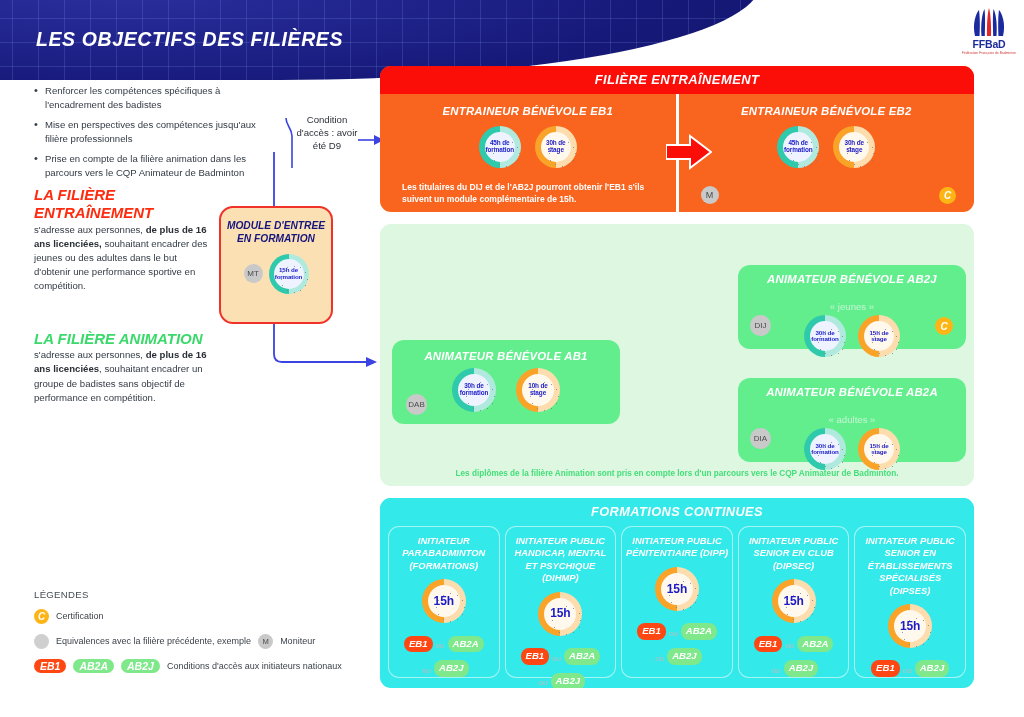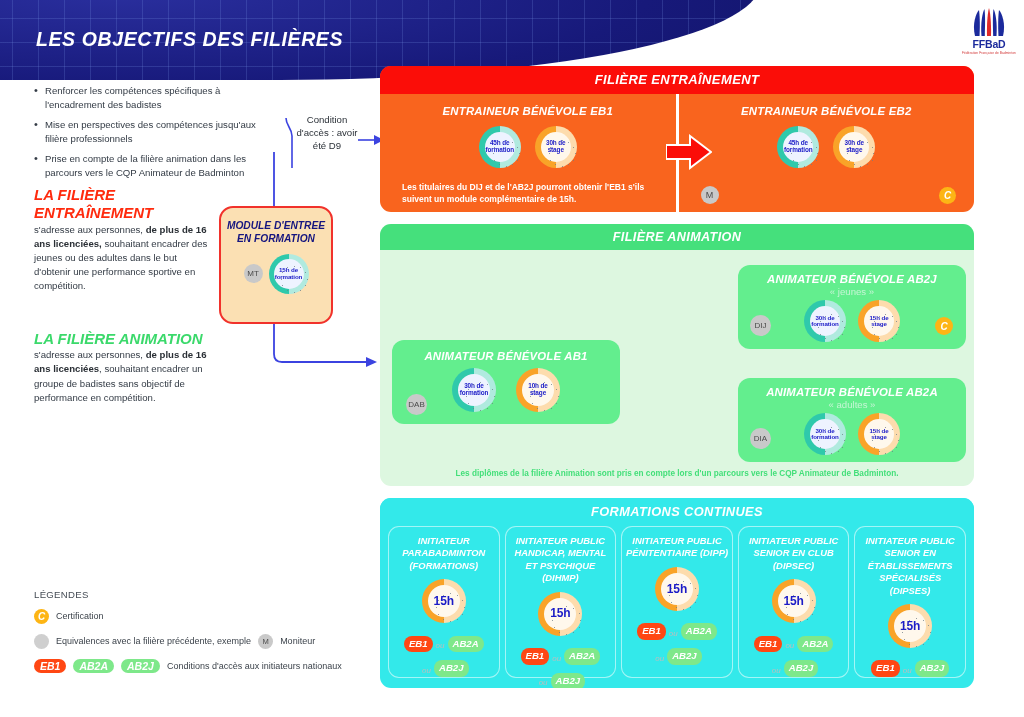--- a/index.html
+++ b/index.html
@@ -108,21 +108,21 @@
     color:#43df79;font-size:8.2px;font-weight:bold;
   }
   .card{
     position:absolute;background:#63ee8e;border-radius:12px;
   }
   .card-title{
     text-align:center;color:#ffffff;font-weight:bold;font-style:italic;
     font-size:11.4px;letter-spacing:.2px;
   }
   .card-sub{
-    text-align:center;color:#c5f5d4;font-size:9.6px;margin-top:1px;font-style:normal;
+    text-align:center;color:#c5f5d4;font-size:9.6px;margin-top:16px;font-style:normal;
   }
   #card-ab1{left:392px;top:340px;width:228px;height:84px;}
   #card-ab2j{left:738px;top:265px;width:228px;height:84px;}
   #card-ab2a{left:738px;top:378px;width:228px;height:84px;}
 
   
   #panel-formations{left:380px;top:498px;width:594px;height:190px;background:#33e9ea;}
   #panel-formations .panel-head{background:#33e9ea;height:28px;line-height:28px;font-size:12.8px;}
   .fc-row{display:flex;gap:5px;padding:0 8px;}
   .fc-card{
@@ -397,21 +397,20 @@
         <div class="badge-c" style="position:absolute;right:18px;bottom:8px;width:17px;height:17px;">C</div>
       </div>
     </div>
   </div>
 
   <svg class="red-arrow" viewBox="0 0 46 36">
     <polygon points="0,11 24,11 24,2 45,18 24,34 24,25 0,25" fill="#fb0d08" stroke="#ffffff" stroke-width="2"></polygon>
   </svg>
 
   <div class="panel" id="panel-animation">
-    <div class="panel-head">FILIÈRE ANIMATION</div>
     <div class="anim-note">Les diplômes de la  filière Animation sont pris en compte lors d'un parcours vers le CQP Animateur de Badminton.</div>
   </div>
 
   <div class="card" id="card-ab1">
     <div class="card-title" style="margin-top:10px;">ANIMATEUR BÉNÉVOLE AB1</div>
     <div class="clock-row" id="ab1-clocks" style="margin-top:6px;gap:20px;">
         <div class="clock" style="width: 44px; height: 44px; background: conic-gradient(from 180deg, rgb(47, 201, 171) 0deg, rgb(47, 201, 171) 180deg, rgb(176, 234, 223) 180deg, rgb(176, 234, 223) 360deg);">
           <div class="face" style="inset: 6px; background: rgb(238, 243, 255);">
             <div class="label" style="font-size: 6.4px;">
               <div>30h de</div>

